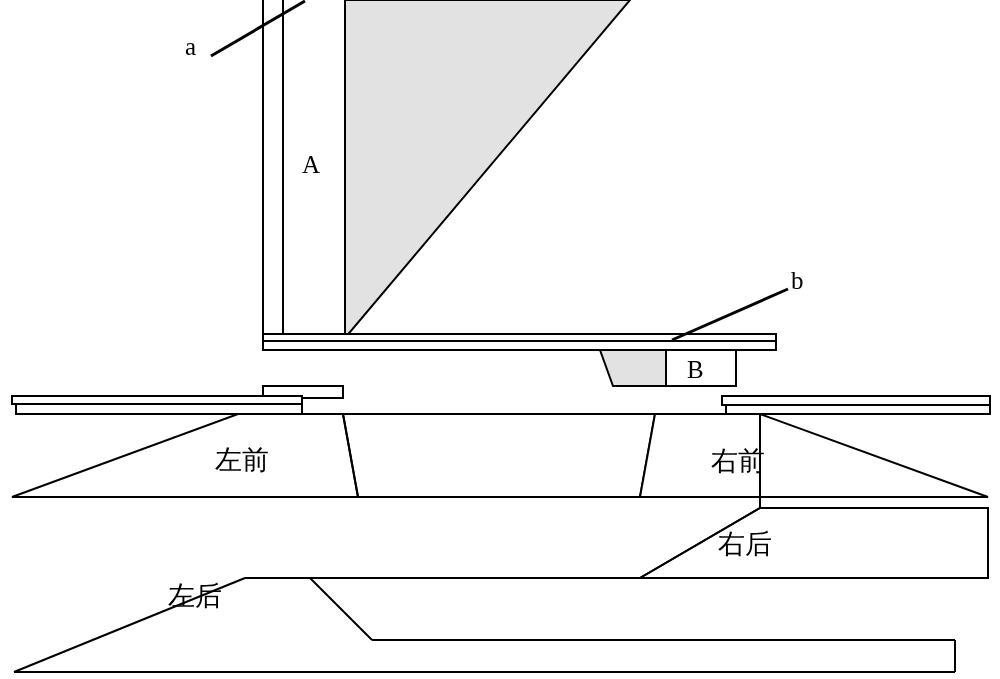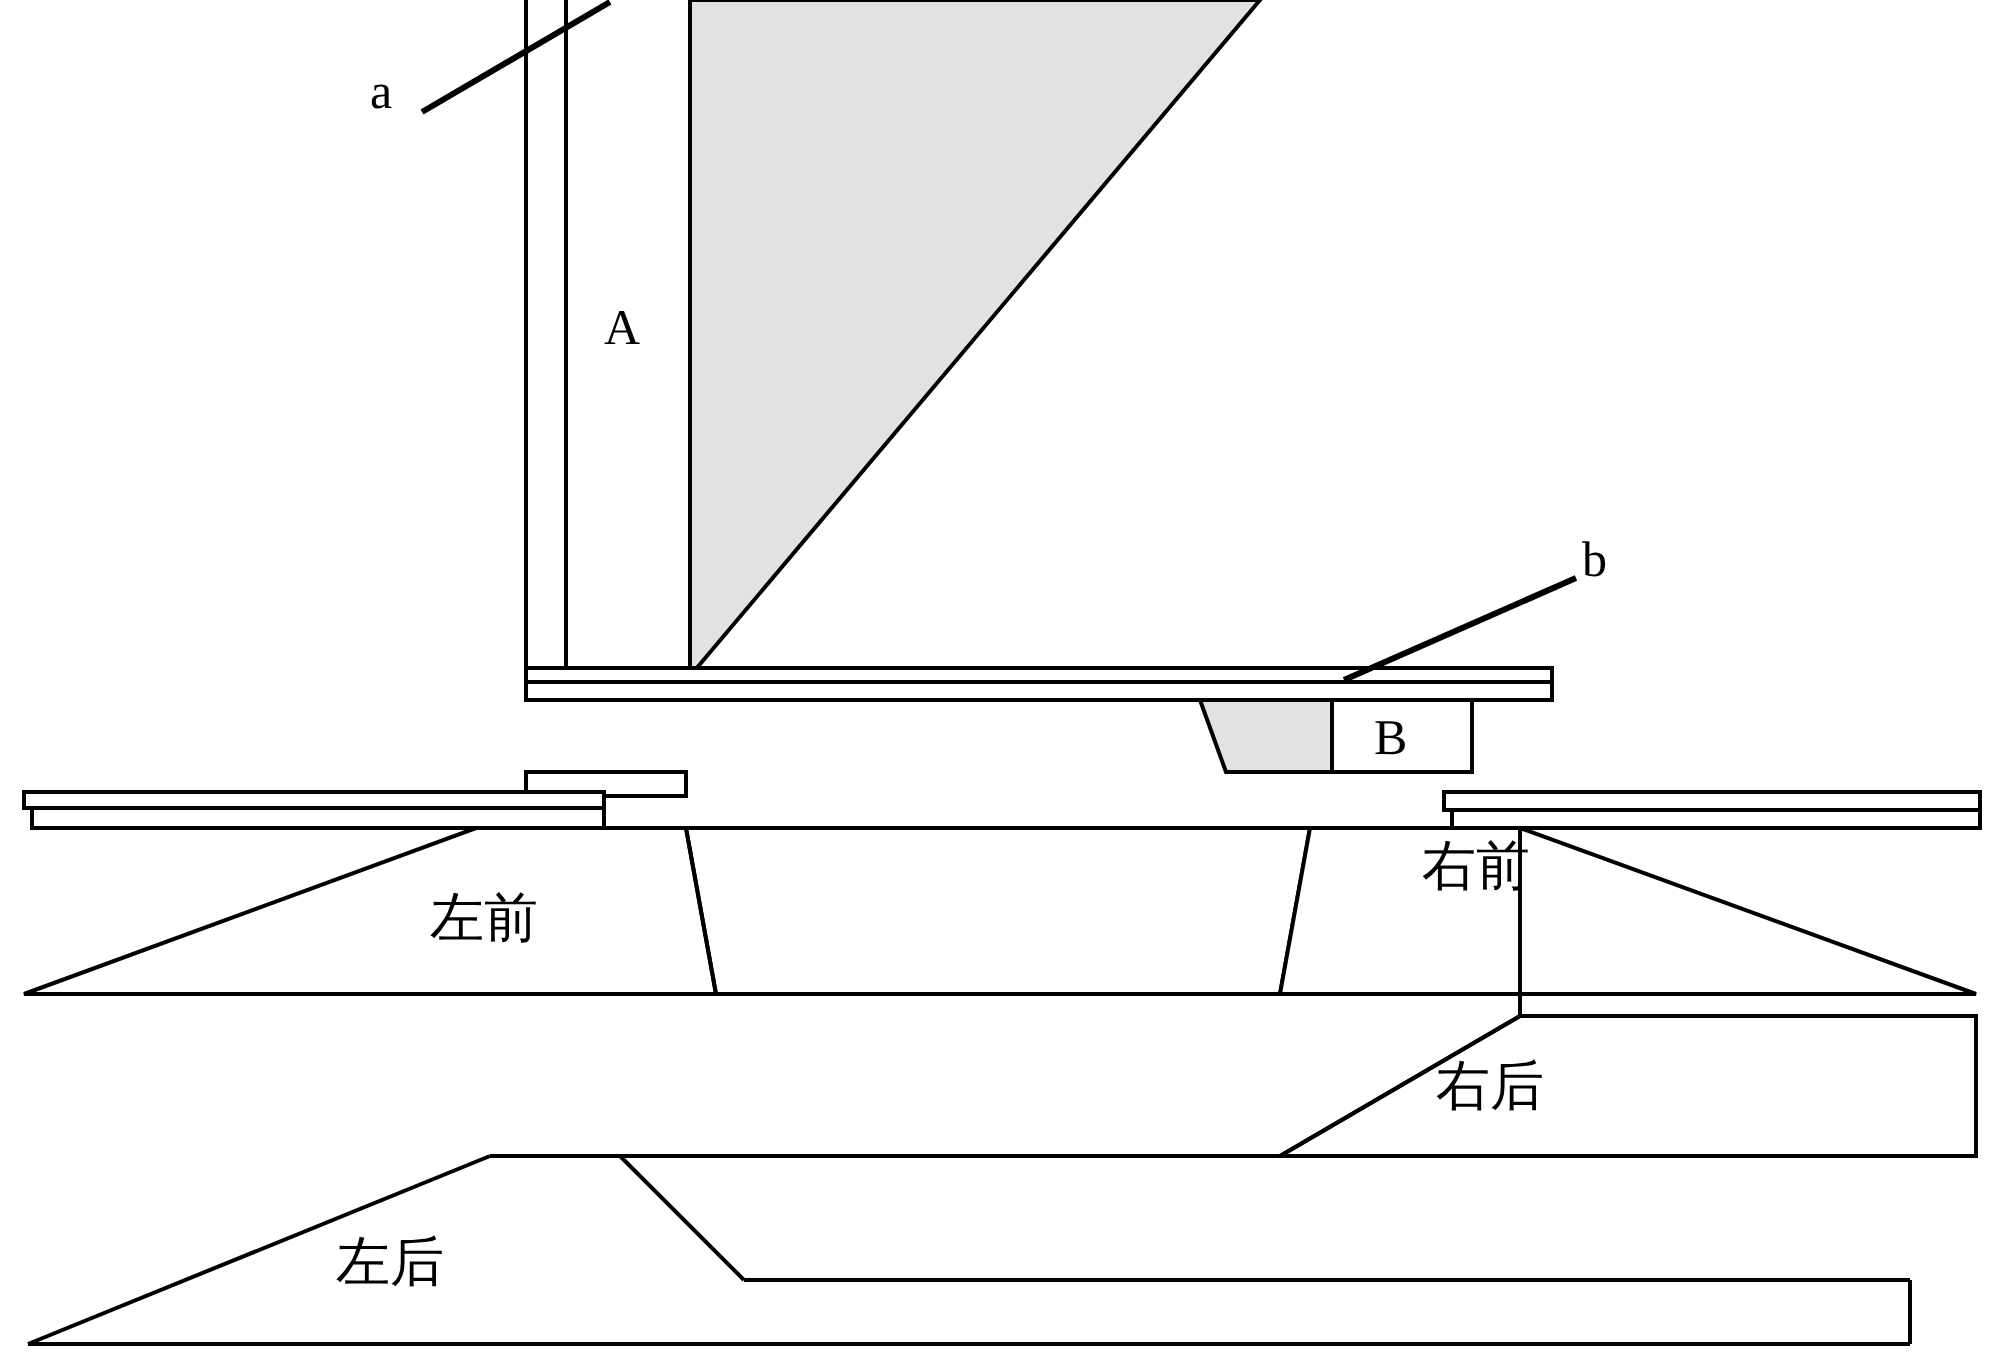--- a/index.html
+++ b/index.html
@@ -97,19 +97,19 @@
   <div class="lbl lbl-latin" style="left:185px; top:34px;">a</div>
 
   <div class="lbl lbl-latin" style="left:791px; top:268px;">b</div>
 
   <div class="lbl lbl-latin" style="left:302px; top:152px;">A</div>
 
   <div class="lbl lbl-latin" style="left:687px; top:357px;">B</div>
 
   <div class="lbl lbl-cjk" style="left:215px; top:446px;">左前</div>
 
-  <div class="lbl lbl-cjk" style="left:711px; top:420px;">右前</div>
+  <div class="lbl lbl-cjk" style="left:711px; top:447px;">右前</div>
 
   <div class="lbl lbl-cjk" style="left:718px; top:530px;">右后</div>
 
-  <div class="lbl lbl-cjk" style="left:168px; top:618px;">左后</div>
+  <div class="lbl lbl-cjk" style="left:168px; top:582px;">左后</div>
 
 </div>
 
 </body></html>

